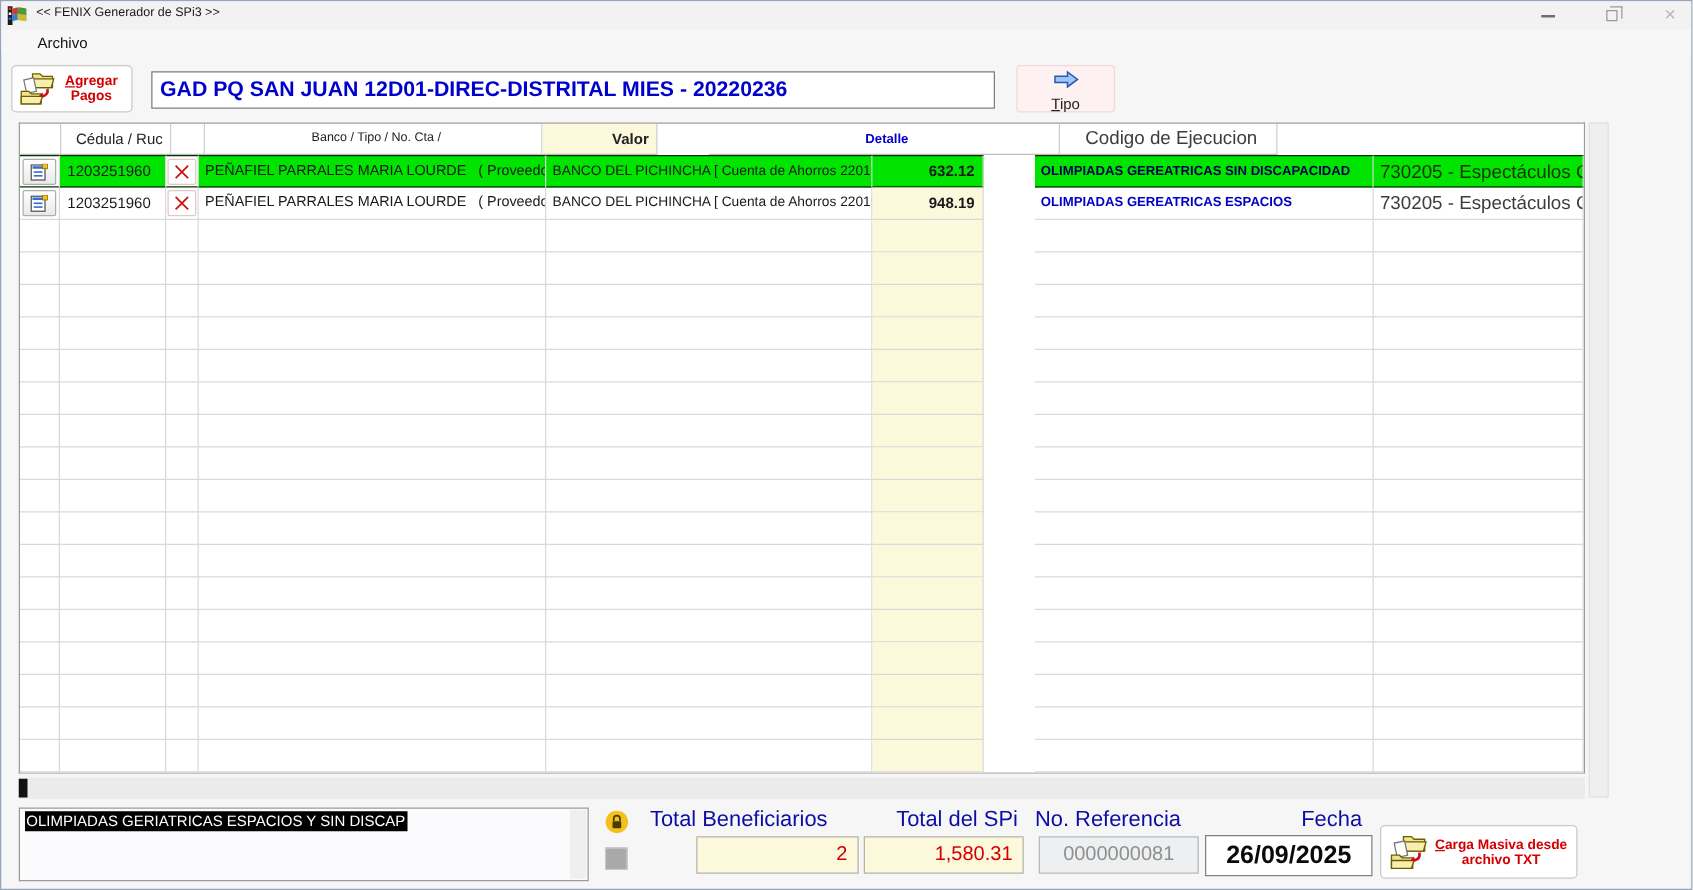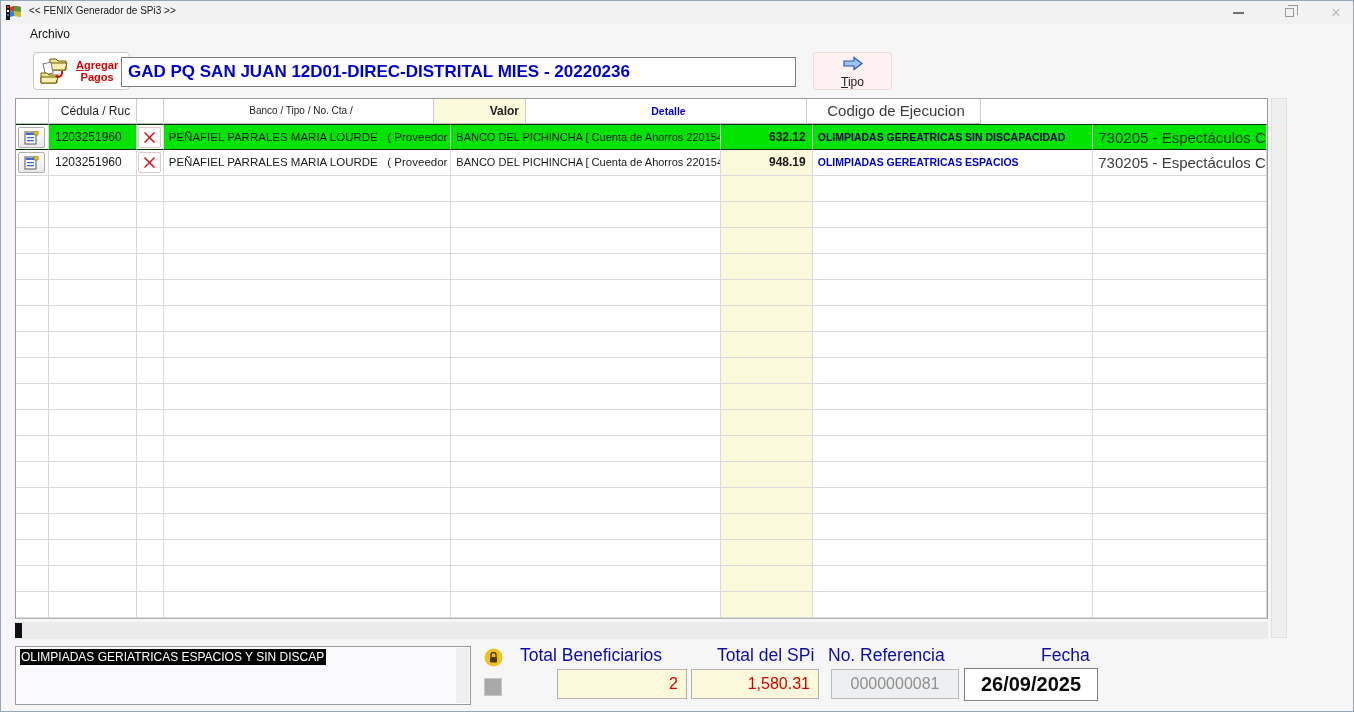--- a/index.html
+++ b/index.html
@@ -16,21 +16,21 @@
   .winctl { position:absolute; top:0; width:34px; height:23px; display:flex; align-items:center; justify-content:center; }
   #btn-min { left:1220px; } #btn-restore { left:1271px; } #btn-close { left:1318px; color:#b8b8b8; font-size:16px; }
   #btn-min .bar { width:11px; height:2px; background:#6e6e6e; }
   #btn-restore .sq { position:relative; width:9px; height:9px; border:1px solid #9a9a9a; background:#f2f2f2; }
   #btn-restore .sq:before { content:""; position:absolute; left:2px; top:-4px; width:9px; height:9px; border:1px solid #9a9a9a; border-bottom:none; border-left:none; }
   
   #menubar { position:absolute; left:0; top:23px; width:100%; height:19px; background:#f7f7f7; }
   #menu-archivo { position:absolute; left:9px; top:2px; font-size:12px; color:#111; padding:1px 4px;margin-left:16px; }
   
   .btn3d { background:#ffffff; border:1px solid #c9c9c9; border-radius:4px; cursor:default; }
-  #btn-agregar { position:absolute; left:32px; top:51px; width:97px; height:38px; display:flex; align-items:center; gap:6px; padding-left:4px; }
+  #btn-agregar { position:absolute; left:8px; top:51px; width:97px; height:38px; display:flex; align-items:center; gap:6px; padding-left:4px; }
   #btn-agregar .lbl, #btn-carga .lbl { color:#d40000; font-weight:bold; font-size:11px; line-height:12px; text-align:center; }
   .u1::first-letter { text-decoration:underline; }
   #entity-field { position:absolute; left:120px; top:56px; width:675px; height:30px; background:#fff;
     border:1px solid #7d7d7d; font-size:17px; font-weight:bold; color:#0000cd; padding:0 6px;
     font-family:"Liberation Sans", sans-serif; line-height:28px; white-space:nowrap; overflow:hidden; }
   #btn-salir { position:absolute; left:812px; top:51px; width:79px; height:38px; background:#fdf1f1;
     border:1px solid #f0d9d9; border-radius:3px; text-align:center; padding-top:3px; }
   #btn-salir .lbl { font-size:12px; color:#222; display:block; }
   #btn-salir .lbl::first-letter { text-decoration:underline; }
   
@@ -39,21 +39,21 @@
   #grid-header { display:flex; height:25px; background:#fff; }
   .hcell { height:25px; line-height:24px; text-align:center; font-size:10px; color:#222;
     border-right:1px solid #cfcfcf; border-bottom:1px solid #bdbdbd; overflow:hidden; white-space:nowrap; }
   .grow { display:flex; height:26px; }
   .cell { height:26px; line-height:25px; border-right:1px solid #d9d9d9; border-bottom:1px solid #d9d9d9;
     overflow:hidden; white-space:pre; font-size:11px; color:#1a1a1a; }
   .c0 { width:33px; } .c1 { width:88px; padding-left:6px; font-size:12px; }
   .c2 { width:27px; text-align:center; } .c3 { width:288px; padding-left:5px; font-size:11.5px; }
   .c4 { width:270px; padding-left:5px; }
   .c5 { width:92px; text-align:right; padding-right:6px; font-weight:bold; font-size:12px; background:#fbf8dc; }
-  .c6 { width:281px; padding-left:5px; font-weight:bold; font-size:10.5px; color:#0000c8; }
+  .c6 { width:281px; padding-left:5px; font-weight:bold; font-size:10.5px; color:#0000c8;margin-left:41px; }
   .c7 { width:174px; padding-left:5px; font-size:15px; color:#3c3c3c; }
   .grow.selected .cell { background:#00e400; border-bottom:1px solid #003300; border-top:1px solid #003300; }
   .grow.selected .c5 { background:#00e400; }
   .grow.selected .c6 { color:#000050; }
   .grow.selected .c7 { color:#143300; }
   .grow.selected .c0, .grow.selected .c2 { background:#fdfdfd; }
   .rowbtn { margin:2px 2px; width:27px; height:21px; background:linear-gradient(#ffffff,#e9e9e9);
     border:1px solid #adadad; border-radius:2px; display:flex; align-items:center; justify-content:center; }
   .delbtn { margin:2px 1px; width:23px; height:21px; background:#fff; border:1px solid #e3c8c8;
     border-radius:2px; display:inline-flex; align-items:center; justify-content:center; }
@@ -378,14 +378,29 @@
 
   <span class="flabel" id="lbl-spi">Total del SPi</span>
   <div class="ffield" id="fld-spi">1,580.31</div>
 
   <span class="flabel" id="lbl-ref">No. Referencia</span>
   <div class="ffield" id="fld-ref">0000000081</div>
 
   <span class="flabel" id="lbl-fecha">Fecha</span>
   <div class="ffield" id="fld-fecha">26/09/2025</div>
 
+  <div id="btn-carga" class="btn3d">
+    <svg width="34" height="34" viewBox="0 0 32 32">
+      <path d="M12 4 l6 0 2 2 8 0 0 9 -16 0 z" fill="#efe38e" stroke="#6b5d00" stroke-width="1"></path>
+      <path d="M12 8 l17 0 -2 7 -15 0 z" fill="#f7eeb0" stroke="#6b5d00" stroke-width="1"></path>
+      <rect x="6" y="8" width="8" height="11" fill="#fff" stroke="#777" transform="rotate(-12 10 13)"></rect>
+      <path d="M3 18 l6 0 2 2 8 0 0 8 -16 0 z" fill="#efe38e" stroke="#6b5d00" stroke-width="1"></path>
+      <path d="M3 22 l17 0 -2 6 -15 0 z" fill="#f7eeb0" stroke="#6b5d00" stroke-width="1"></path>
+      <path d="M20 22 q5 -1 4 -6" fill="none" stroke="#cc1111" stroke-width="2"></path>
+      <path d="M21 23 l-4 -1 3 -3 z" fill="#cc1111"></path>
+    </svg>
+    <div class="lbl">
+      <span class="u1" style="display:block">Carga Masiva desde</span>
+      <span style="display:block">archivo TXT</span>
+    </div>
+  </div>
 
 </div>
 
 </body></html>

